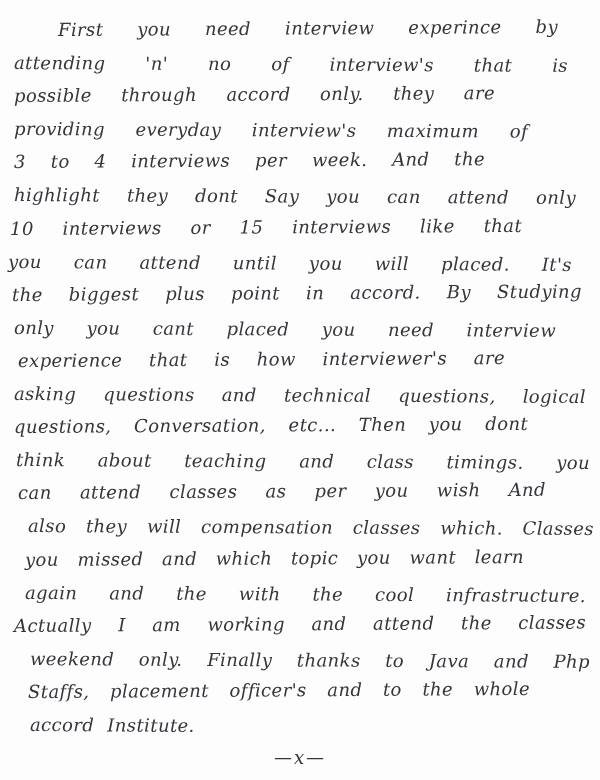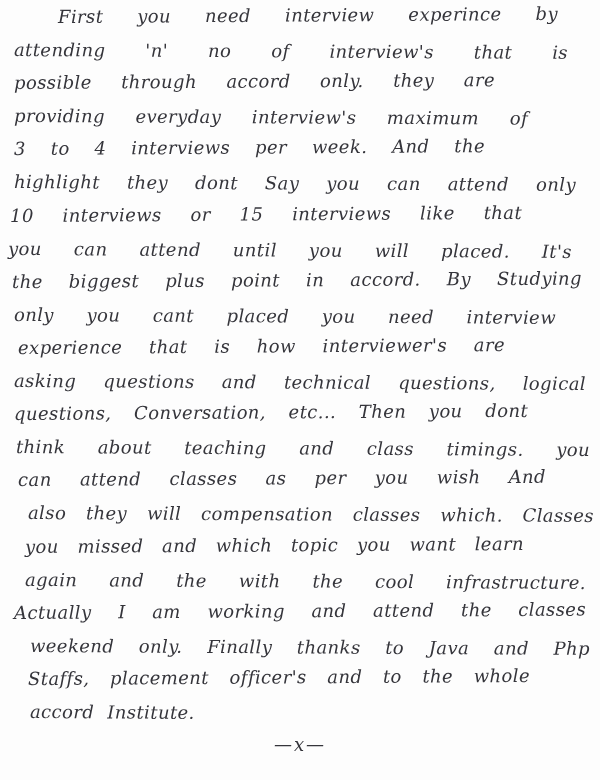--- a/index.html
+++ b/index.html
@@ -8,20 +8,21 @@
     width: 600px;
     height: 780px;
     overflow: hidden;
     background: #fdfdfd;
   }
   .paper {
     position: relative;
     width: 600px;
     height: 780px;
     box-sizing: border-box;
+    padding-top: 13px;
     background: #fdfdfd;
     font-family: "DejaVu Serif", serif;
     font-style: italic;
     color: #35353b;
   }
   .line {
     height: 33.1px;
     line-height: 33.1px;
     font-size: 18px;
     letter-spacing: 0.4px;

